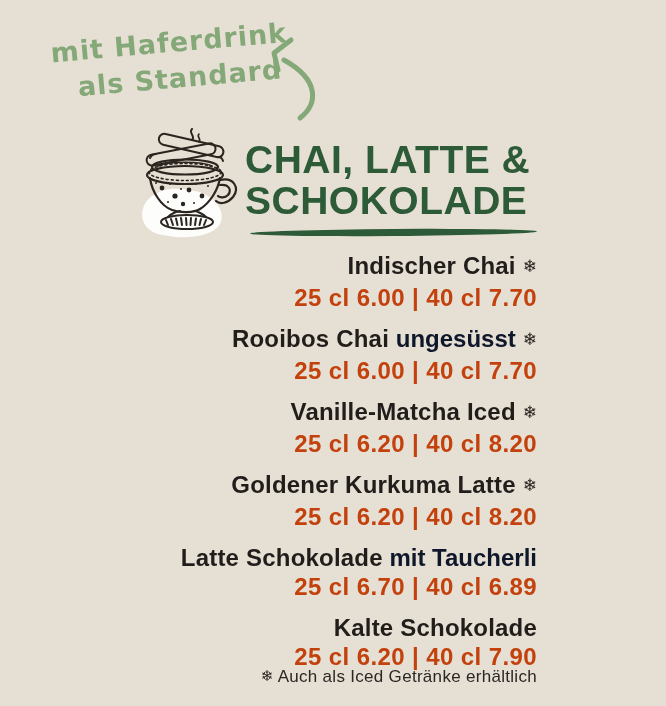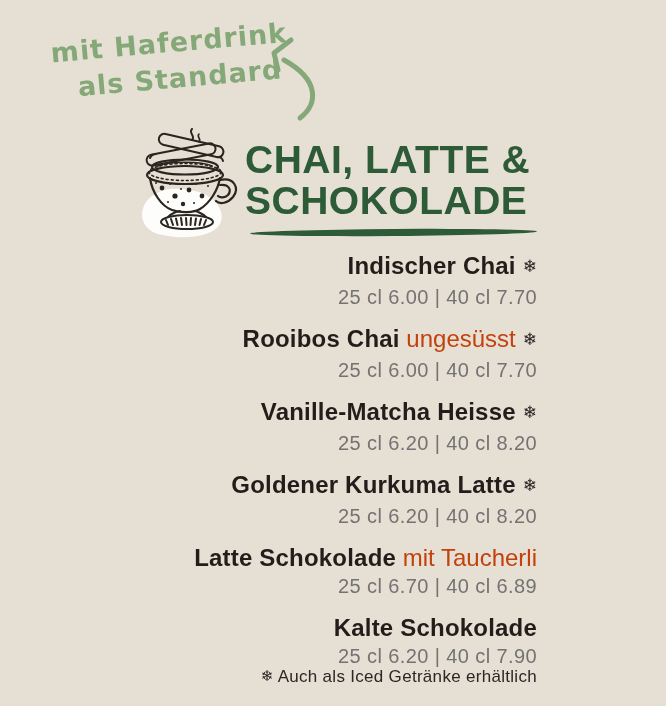--- a/index.html
+++ b/index.html
@@ -49,29 +49,29 @@
     position:absolute;left:40px;right:129px;top:251px;
     text-align:right;
   }
   .menu-item{margin-bottom:12px;}
   .item-name-line{
     font-size:24px;line-height:29px;
     color:#211d1a;
     white-space:nowrap;
   }
   .item-name{font-weight:700;letter-spacing:0.2px;}
-  .item-suffix{font-weight:400;color:#c2410c;}
+  .item-suffix{font-weight:700;color:#0f172a;}
   .iced-mark{
     font-size:17px;color:#2b2724;margin-left:7px;
     position:relative;top:-2px;
   }
   .iced-mark:empty{display:none;}
   .item-prices{
-    font-size:20px;line-height:29px;
-    font-weight:400;color:#737373;
+    font-size:24px;line-height:29px;
+    font-weight:700;color:#c2410c;
     letter-spacing:0.4px;
     white-space:nowrap;
   }
 
   
   .footer-note{
     position:absolute;right:129px;top:666px;
     font-size:17px;line-height:22px;
     color:#2b2724;font-weight:400;
     letter-spacing:0.3px;
@@ -158,21 +158,21 @@
       <div class="item-name-line"><span class="item-name">Indischer Chai</span><span class="item-suffix"></span><span class="iced-mark">❄</span></div>
       <div class="item-prices">25 cl 6.00 | 40 cl 7.70</div>
     </div>
 
     <div class="menu-item">
       <div class="item-name-line"><span class="item-name">Rooibos Chai</span><span class="item-suffix"> ungesüsst</span><span class="iced-mark">❄</span></div>
       <div class="item-prices">25 cl 6.00 | 40 cl 7.70</div>
     </div>
 
     <div class="menu-item">
-      <div class="item-name-line"><span class="item-name">Vanille-Matcha Heisse</span><span class="item-suffix"></span><span class="iced-mark">❄</span></div>
+      <div class="item-name-line"><span class="item-name">Vanille-Matcha Iced</span><span class="item-suffix"></span><span class="iced-mark">❄</span></div>
       <div class="item-prices">25 cl 6.20 | 40 cl 8.20</div>
     </div>
 
     <div class="menu-item">
       <div class="item-name-line"><span class="item-name">Goldener Kurkuma Latte</span><span class="item-suffix"></span><span class="iced-mark">❄</span></div>
       <div class="item-prices">25 cl 6.20 | 40 cl 8.20</div>
     </div>
 
     <div class="menu-item">
       <div class="item-name-line"><span class="item-name">Latte Schokolade</span><span class="item-suffix"> mit Taucherli</span></div>

